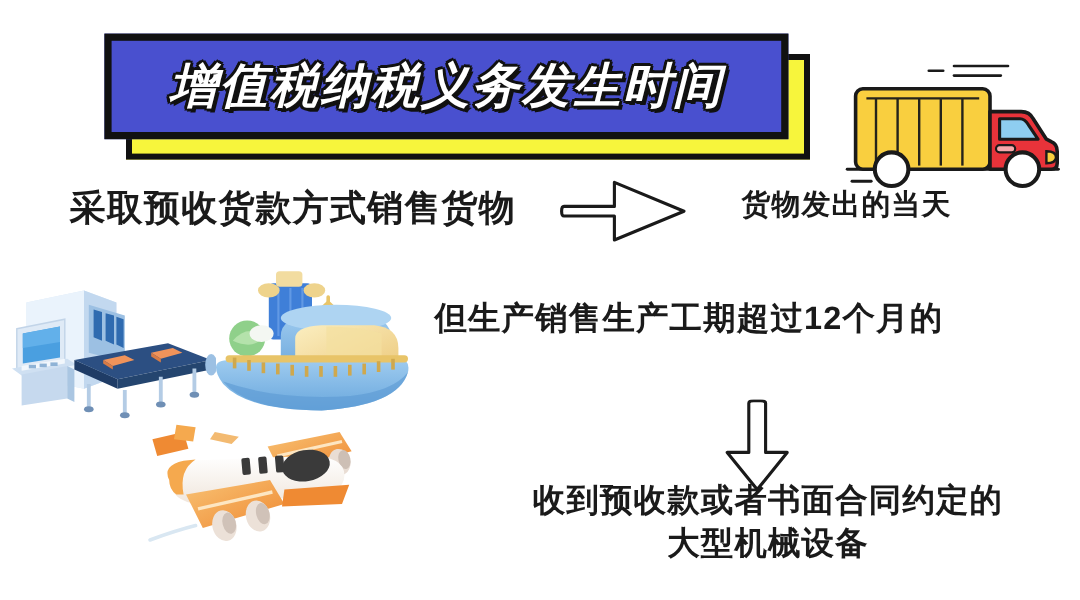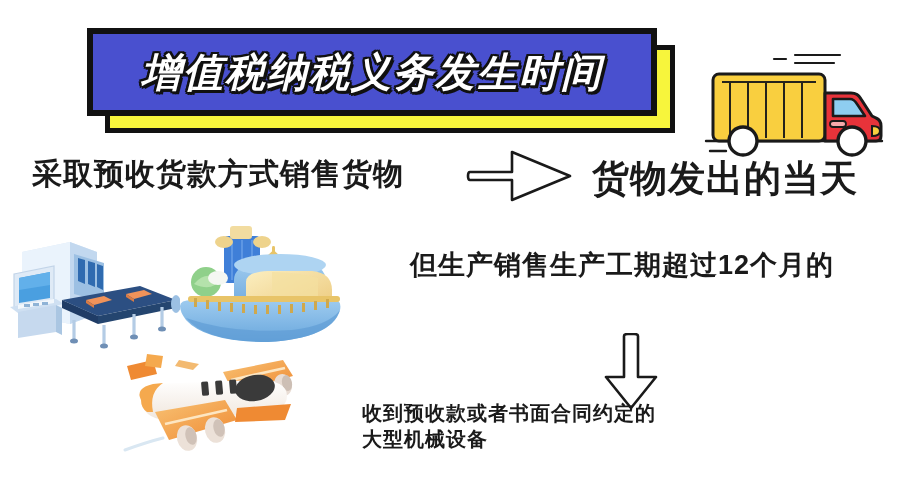--- a/index.html
+++ b/index.html
@@ -65,46 +65,46 @@
   }
 
   
   .hv {
     position: absolute;
     color: #1a1a1a;
     font-weight: bold;
     line-height: 1.22;
     white-space: nowrap;
     letter-spacing: 0.5px;
+    margin-left: 26px;
   }
 
   .row1-left  { left: 32px;  top: 156px; font-size: 30px; letter-spacing: 1px; }
-  .row1-right { left: 592px; top: 156px; font-size: 37px; letter-spacing: 1px; }
+  .row1-right { left: 592px; top: 156px; font-size: 24px; letter-spacing: 1px; }
 
   .block2 {
     position: absolute;
     left: 362px;
     top: 248px;
+    width: 520px;
+    color: #1a1a1a;
+    font-weight: bold;
+    font-size: 27px;
+    line-height: 1.32;
+    letter-spacing: 1px;
+  }
+  .block3 {
+    position: absolute;
+    left: 380px;
+    top: 400px;
     width: 520px;
     text-align: center;
     color: #1a1a1a;
     font-weight: bold;
     font-size: 27px;
-    line-height: 1.32;
-    letter-spacing: 1px;
-  }
-  .block3 {
-    position: absolute;
-    left: 362px;
-    top: 400px;
-    width: 520px;
-    text-align: left;
-    color: #1a1a1a;
-    font-weight: bold;
-    font-size: 20px;
     line-height: 1.32;
     letter-spacing: 1px;
   }
 
   
   .arrow-right {
     position: absolute;
     left: 466px;
     top: 150px;
     width: 108px;

